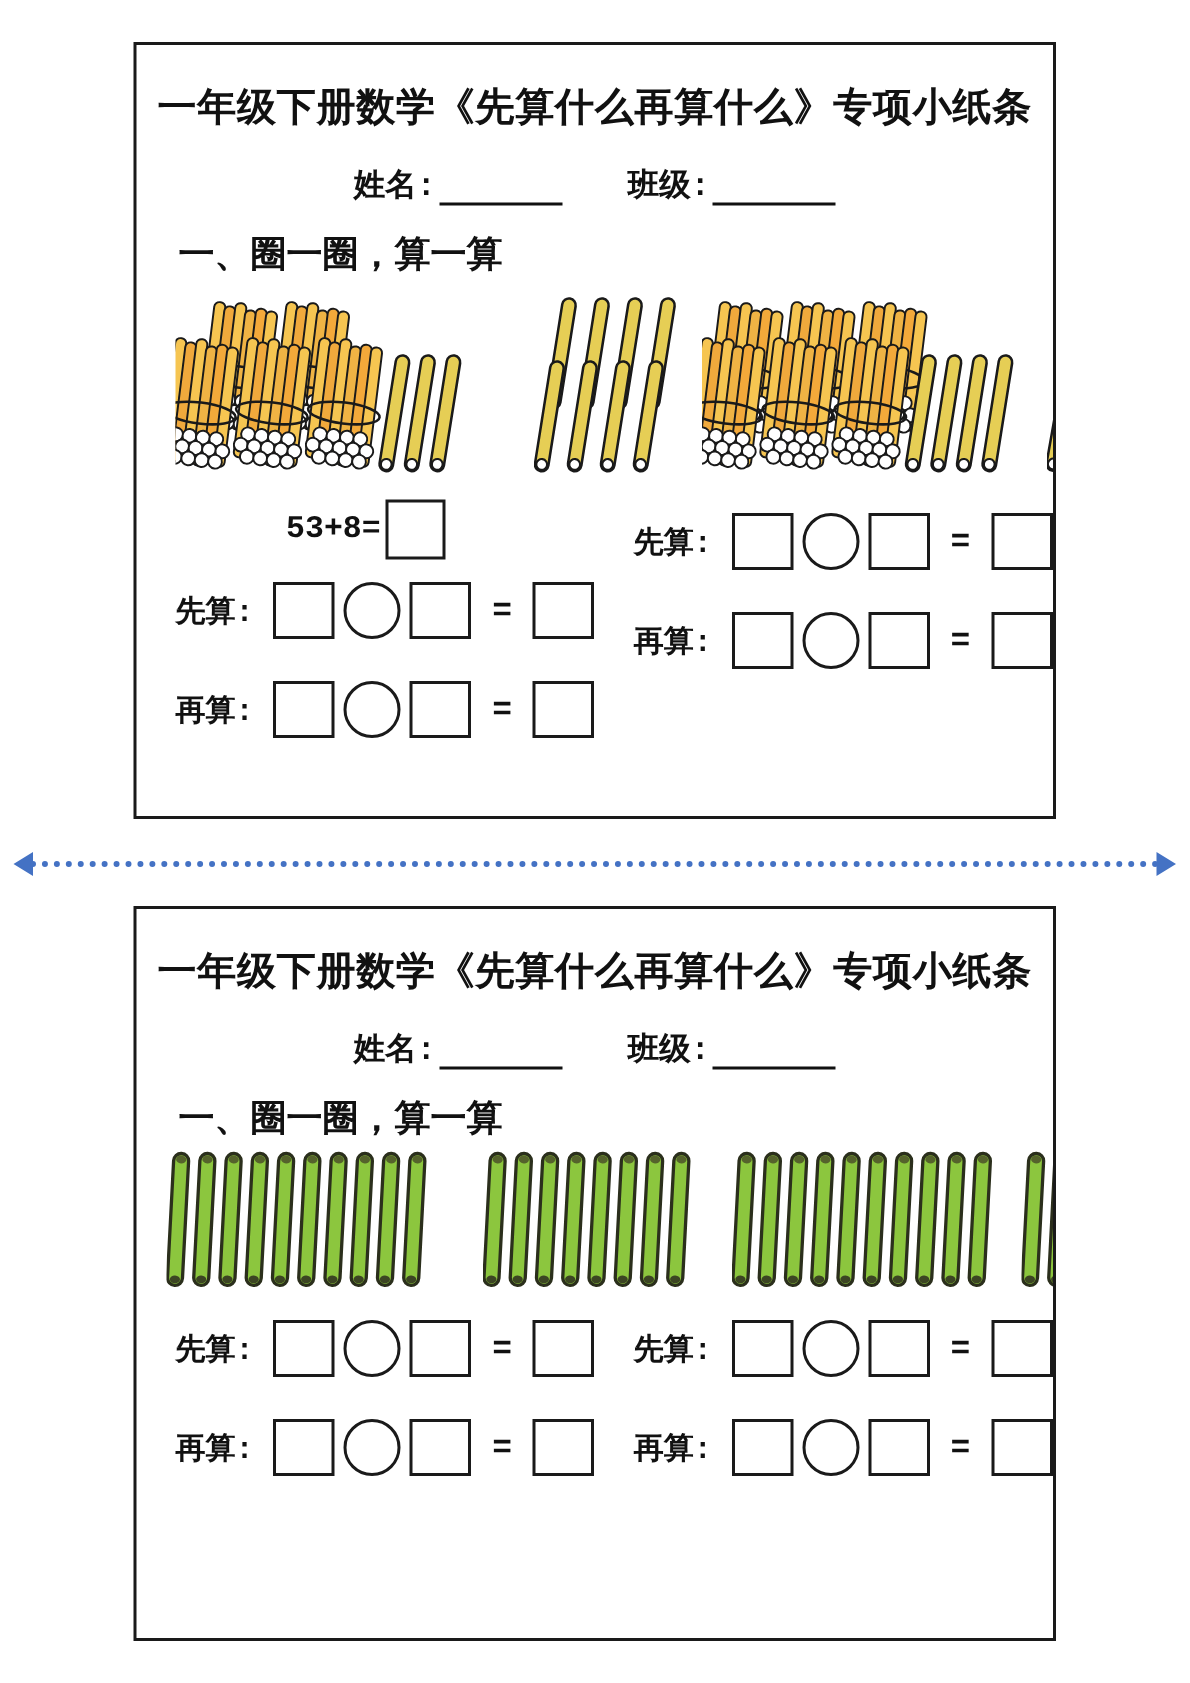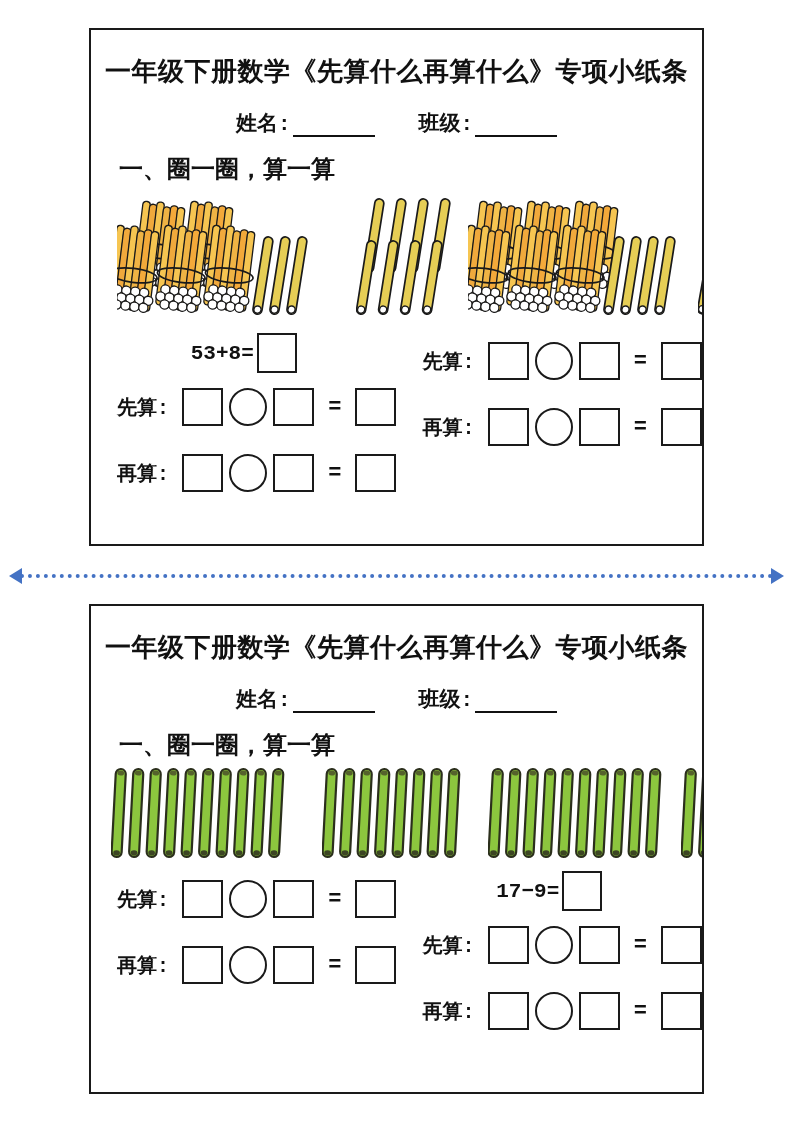--- a/index.html
+++ b/index.html
@@ -704,24 +704,20 @@
         <div class="calc-row second">
           <span class="calc-label">再算:</span>
           <span class="sq"></span>
           <span class="op-circle"></span>
           <span class="sq"></span>
           <span class="eq-sign">=</span>
           <span class="sq"></span>
         </div>
       </div>
       <div class="problem">
-        <div class="expr-row">
-          <span>17−9=</span>
-          <span class="expr-box"></span>
-        </div>
         <div class="calc-row">
           <span class="calc-label">先算:</span>
           <span class="sq"></span>
           <span class="op-circle"></span>
           <span class="sq"></span>
           <span class="eq-sign">=</span>
           <span class="sq"></span>
         </div>
         <div class="calc-row second">
           <span class="calc-label">再算:</span>

